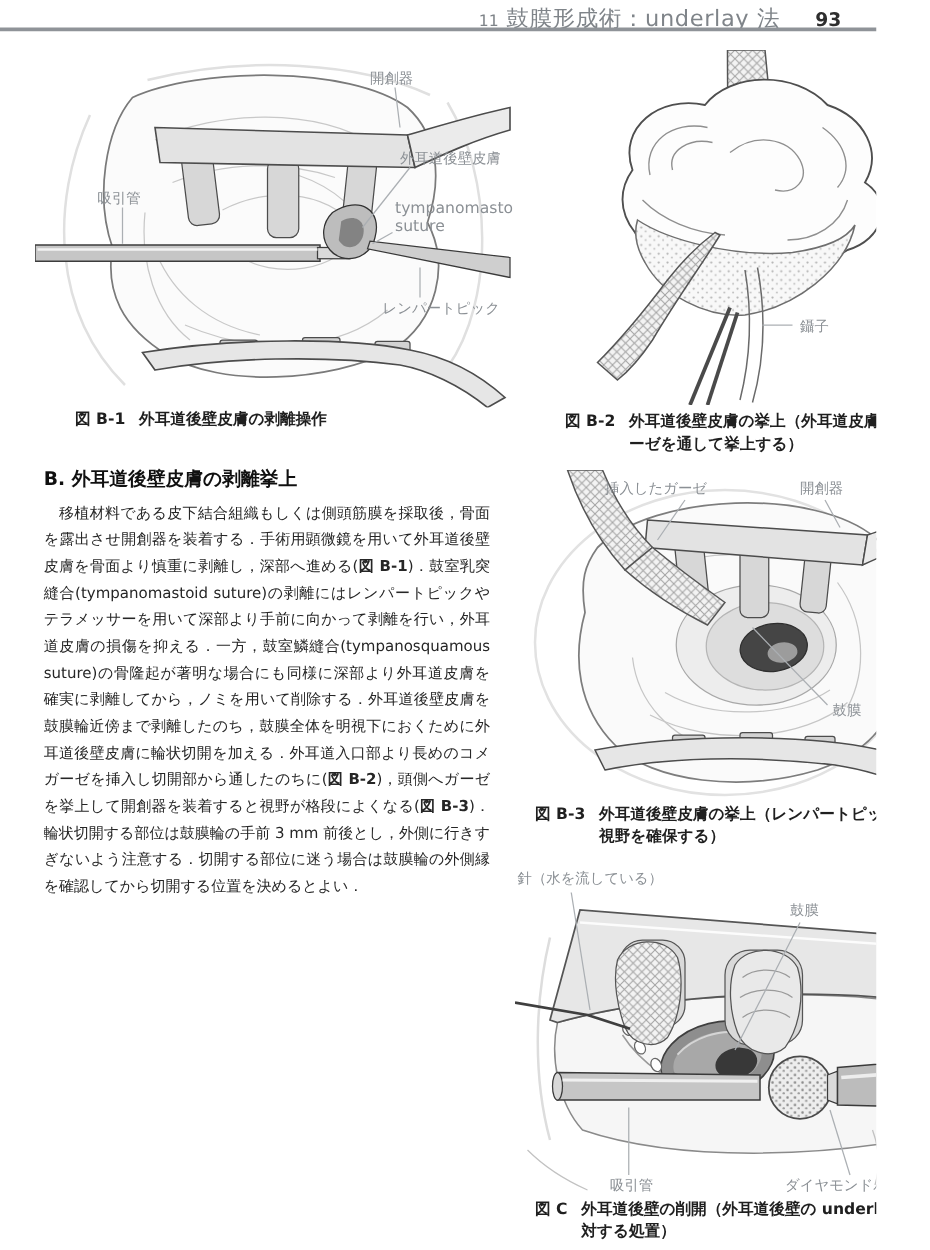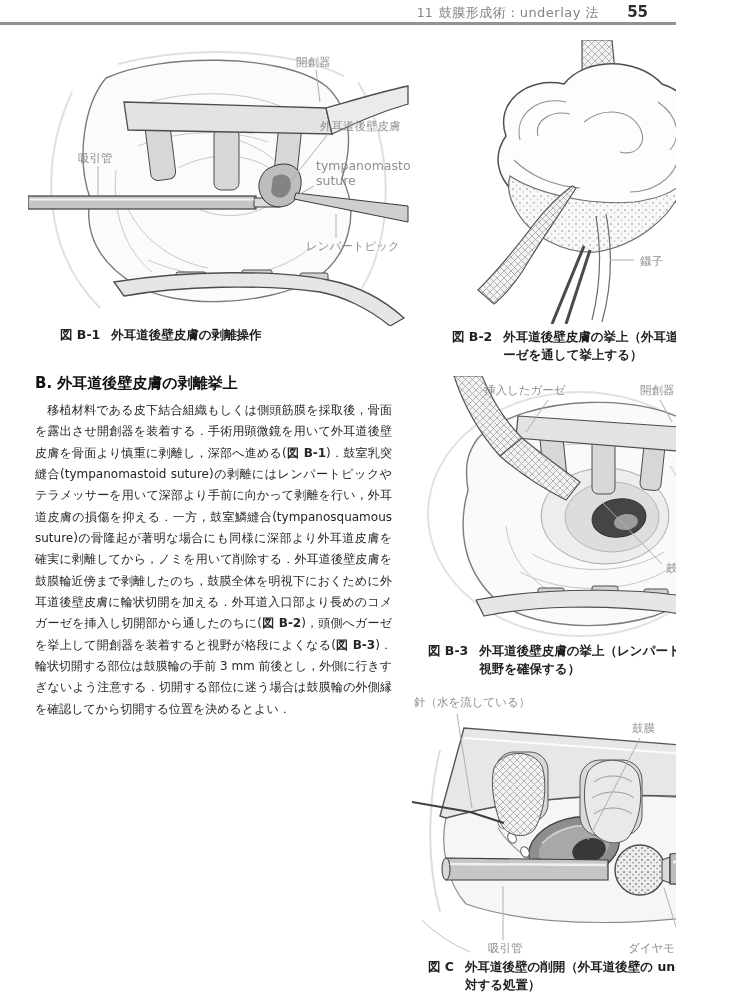--- a/index.html
+++ b/index.html
@@ -1,23 +1,23 @@
 <!DOCTYPE html>
 <html><head>
 <meta charset="utf-8">
 <style>
   html,body{margin:0;padding:0;background:#ffffff;}
   #page{
     position:relative; width:676px; height:1000px; background:#ffffff;
-    font-family:"DejaVu Sans","Liberation Sans",sans-serif; overflow:hidden;
+    font-family:"DejaVu Sans","Liberation Sans",sans-serif; overflow:hidden;padding-left:25px;
   }
   
   .hdr{position:absolute; top:3px; right:28px; display:flex; align-items:baseline; gap:6px;}
   .hdr-chap{font-size:12.5px; color:#7f8489;}
-  .hdr-title{font-size:13px; color:#7f8489; letter-spacing:.5px;}
+  .hdr-title{font-size:18px; color:#7f8489; letter-spacing:.5px;}
   .hdr-page{font-size:15px; font-weight:bold; color:#2e2e2e; margin-left:22px;}
   .hdr-rule{position:absolute; top:22px; left:0; width:744px; height:3px; background:#8f9398;}
   
   .fig{position:absolute;}
   .flbl{font-family:"DejaVu Sans","Liberation Sans",sans-serif; font-size:11.5px; fill:#8b9095;}
   .flbl-en{font-family:"DejaVu Sans","Liberation Sans",sans-serif; font-size:12.5px; fill:#8b9095;}
   .leader{stroke:#abafb3; stroke-width:1; fill:none;}
   
   .caption{position:absolute; display:flex; font-weight:bold; font-size:12.5px; color:#1f1f1f; line-height:1.45;}
   .caption .cl{flex:0 0 auto; margin-right:11px; white-space:nowrap;}
@@ -47,21 +47,21 @@
         <rect width="6" height="6" fill="#ededed"></rect>
         <circle cx="2" cy="2" r="1" fill="#8a8a8a"></circle>
         <circle cx="5" cy="4.6" r="0.9" fill="#9a9a9a"></circle>
       </pattern>
     </defs>
   </svg>
 
   <div class="hdr">
     <span class="hdr-chap">11</span>
     <span class="hdr-title">鼓膜形成術：underlay 法</span>
-    <span class="hdr-page">55</span>
+    <span class="hdr-page">93</span>
   </div>
   <div class="hdr-rule"></div>
 
   <svg class="fig" style="left:28px;top:50px" width="382" height="276" viewBox="0 0 382 276">
     <g fill="none" stroke="#e0e0e0" stroke-width="2">
       <path d="M44,42 C12,112 14,200 72,258"></path>
       <path d="M330,32 C366,92 368,190 330,244"></path>
       <path d="M90,14 C170,-6 260,0 316,26"></path>
     </g>
     <path d="M78,28 C130,4 252,2 298,36 C322,58 326,92 314,128 C332,162 322,206 286,230 C236,256 148,260 106,234 C70,212 56,184 62,148 C48,108 56,54 78,28 Z" fill="#fbfbfb" stroke="#7a7a7a" stroke-width="1.4"></path>

